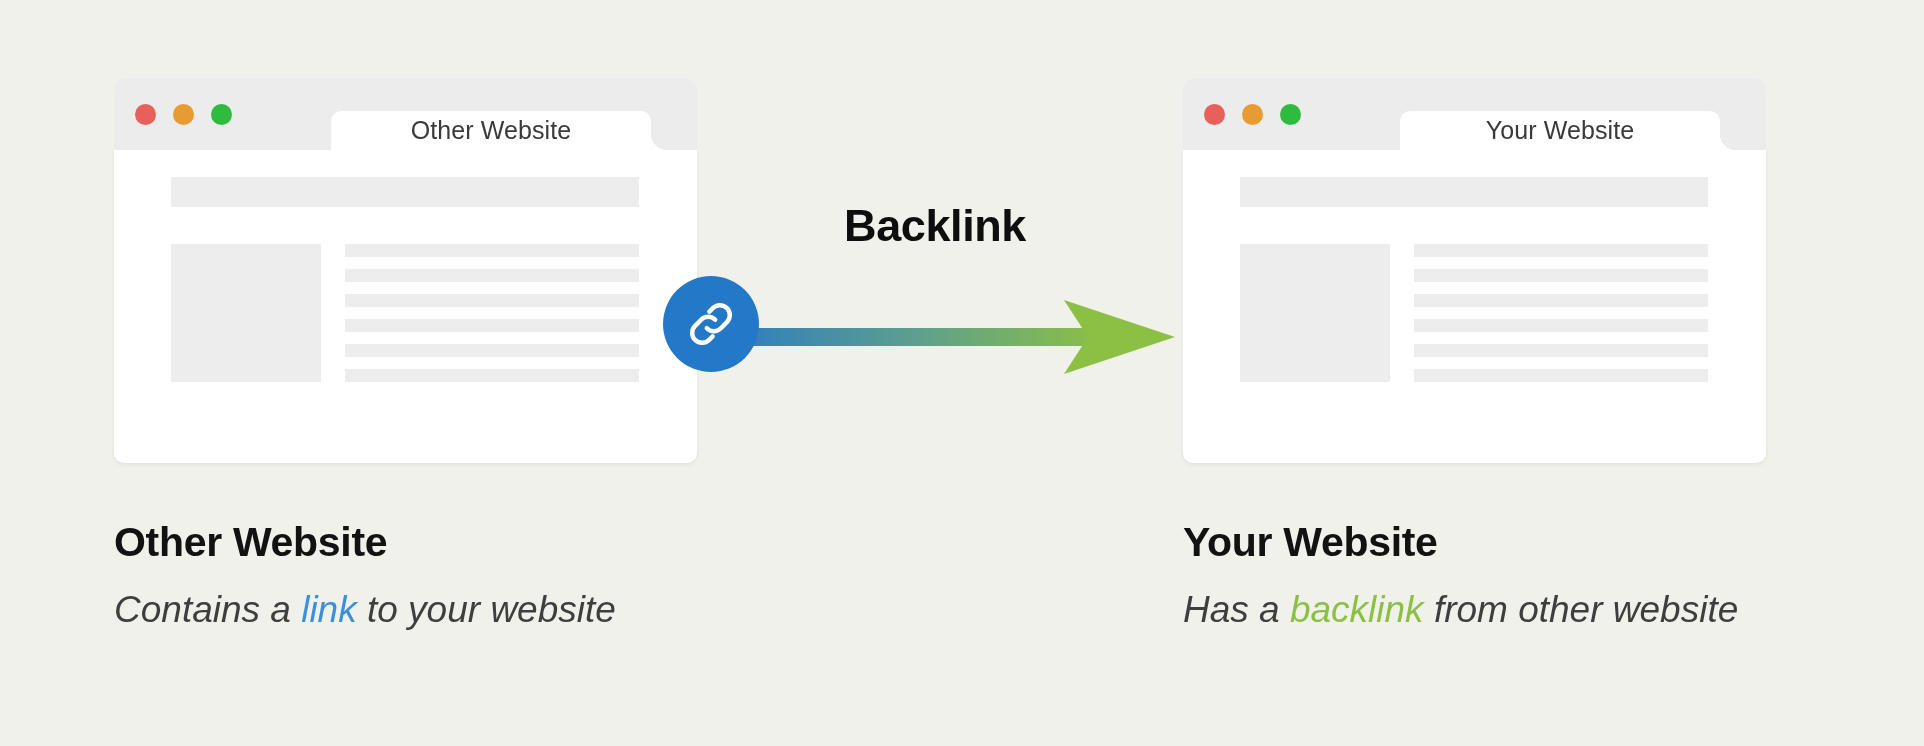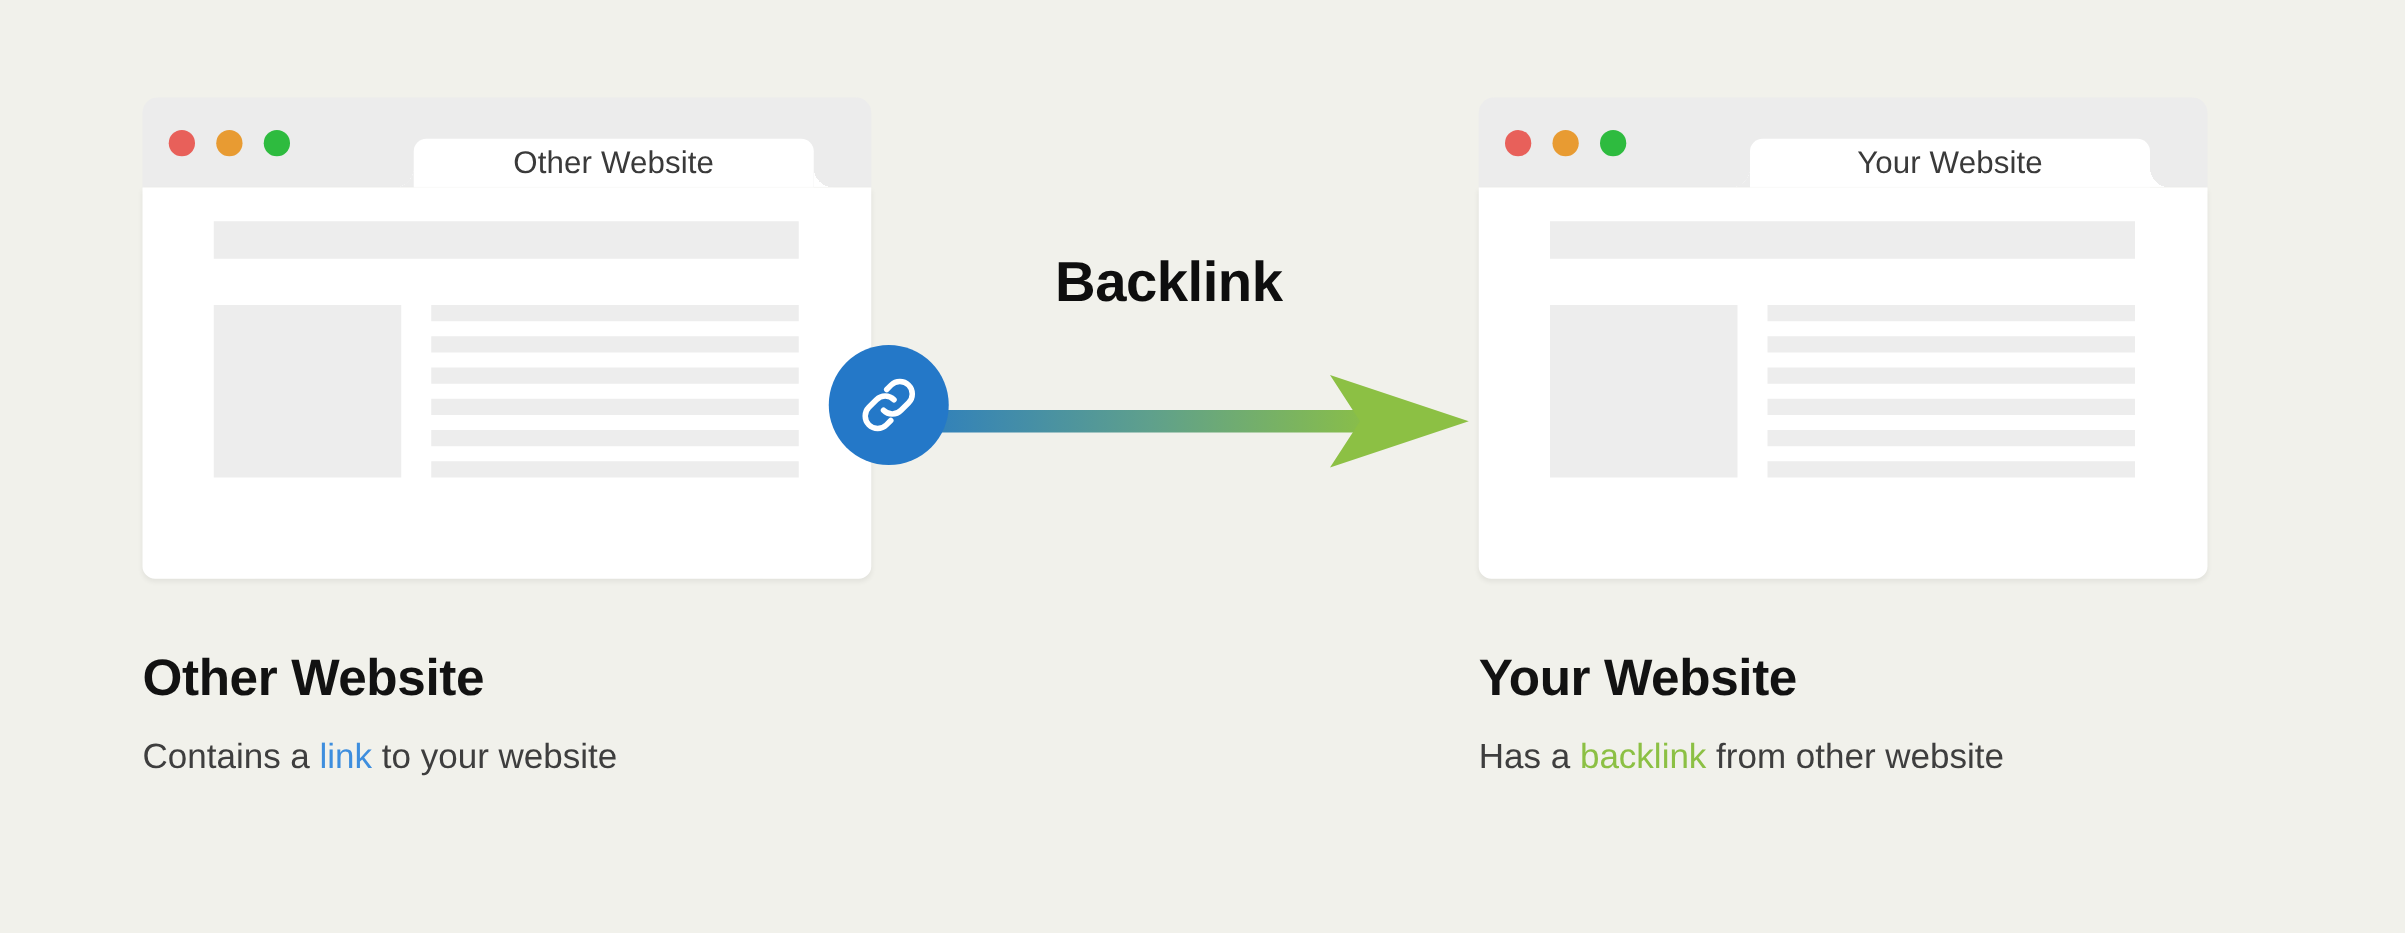--- a/index.html
+++ b/index.html
@@ -189,24 +189,25 @@
 
   .caption-title {
     font-size: 41px;
     font-weight: bold;
     color: #121212;
     letter-spacing: -0.3px;
     margin: 0 0 28px 0;
     line-height: 1;
   }
   .caption-desc {
-    font-size: 28px;
+    font-size: 37px;
     color: #3E3E3E;
     line-height: 1;
     white-space: nowrap;
+    font-style: italic;
   }
   .hl-blue  { color: #3E8EDE; }
   .hl-green { color: #8CC044; }
 </style>
 </head>
 <body>
 
 <div class="stage">
 
   <div class="browser left">

